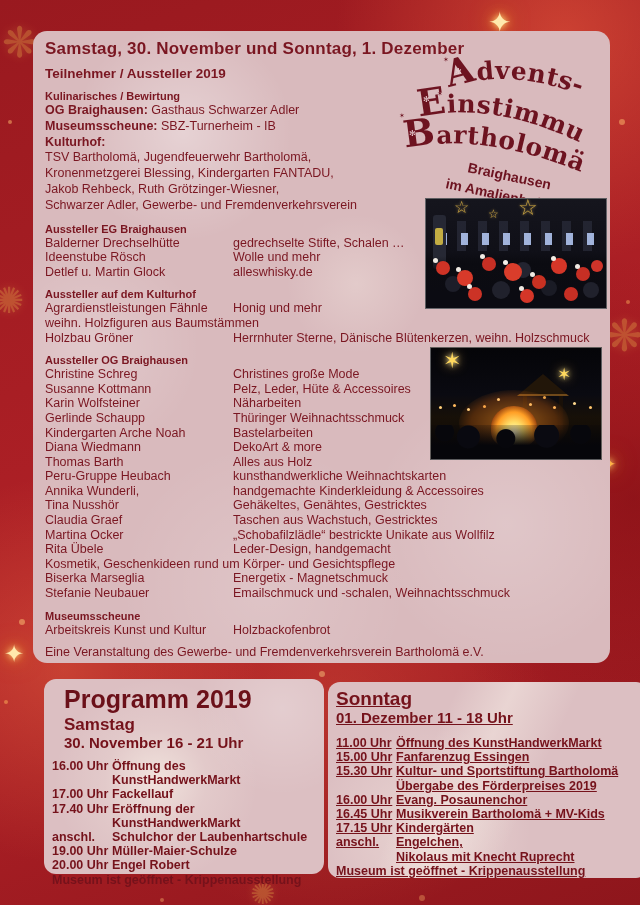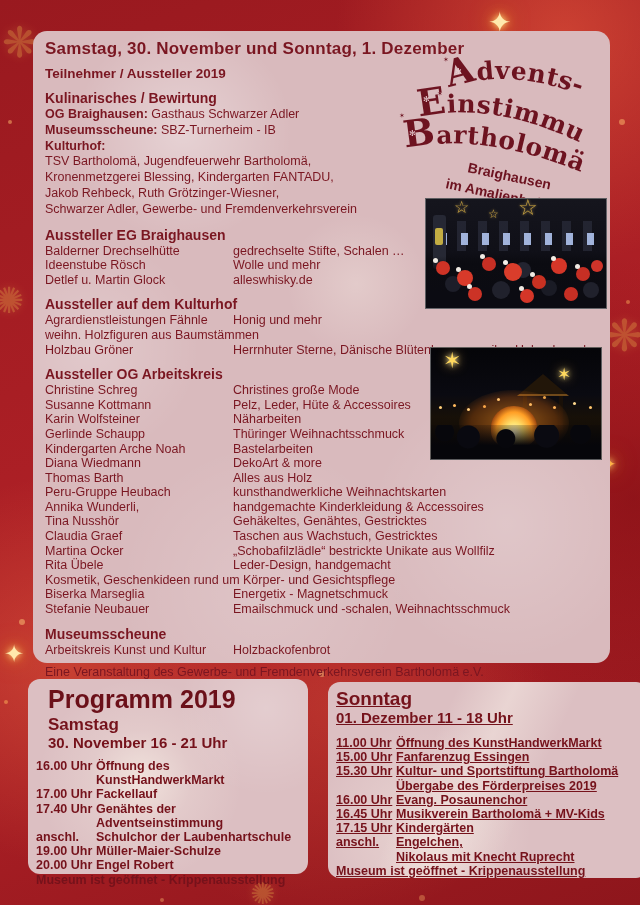--- a/index.html
+++ b/index.html
@@ -27,21 +27,21 @@
     background:
       radial-gradient(circle at 26% 16%, rgba(255,255,255,.35), transparent 16%),
       radial-gradient(circle at 10% 50%, rgba(255,255,255,.22), transparent 18%),
       radial-gradient(circle at 56% 40%, rgba(255,250,240,.26), transparent 14%),
       radial-gradient(circle at 82% 78%, rgba(255,255,255,.18), transparent 20%),
       radial-gradient(circle at 40% 88%, rgba(255,255,255,.15), transparent 22%),
       #d9babd;}
   .content{position:relative;padding:8px 10px 0 12px;color:#7a1621;}
   h1.title{margin:0;font-size:17px;font-weight:bold;letter-spacing:.2px;}
   .subtitle{margin-top:7px;font-size:13.5px;font-weight:bold;}
-  .sec-heading{margin:9px 0 1px 0;font-size:14px;font-weight:bold;}
+  .sec-heading{margin:9px 0 1px 0;font-size:11px;font-weight:bold;}
   .cline{font-size:12.5px;line-height:15.8px;max-width:420px;}
   .cline b{font-weight:bold;}
   .rows .row{display:grid;grid-template-columns:188px 1fr;font-size:12.5px;line-height:14.6px;}
   .rows .desc{white-space:nowrap;}
   .org-footer{margin-top:8px;font-size:12.5px;}
   
   .deco{position:absolute;left:360px;top:9px;width:215px;height:172px;}
   .deco text{fill:#6d1320;}
   .deco .w{font-family:"DejaVu Serif",serif;font-weight:bold;font-size:25px;letter-spacing:.5px;}
   .deco .init{font-size:37px;}
@@ -90,21 +90,21 @@
   .firecrowd{position:absolute;left:0;bottom:0;width:100%;height:34px;
     background:
       radial-gradient(circle at 8% 20%, #07070c 9px, transparent 10px),
       radial-gradient(circle at 22% 35%, #090910 11px, transparent 12px),
       radial-gradient(circle at 44% 40%, #07070c 9px, transparent 10px),
       radial-gradient(circle at 68% 30%, #0a0a11 12px, transparent 13px),
       radial-gradient(circle at 88% 25%, #07070c 10px, transparent 11px),
       linear-gradient(rgba(6,6,10,.2), #06060a 60%);}
   
   .prog{position:absolute;border-radius:12px;color:#75121b;background:#dcbfc2;}
-  .prog-left{left:28px;top:679px;width:280px;height:195px;padding:6px 8px 0 8px;box-sizing:border-box;
+  .prog-left{left:44px;top:679px;width:280px;height:195px;padding:6px 8px 0 8px;box-sizing:border-box;
     background:
       radial-gradient(circle at 40% 52%, rgba(255,250,238,.6), rgba(255,250,238,.18) 26%, transparent 52%),
       radial-gradient(circle at 85% 15%, rgba(255,255,255,.22), transparent 30%),#dcbfc2;}
   .prog-right{left:328px;top:682px;width:320px;height:196px;padding:6px 3px 0 8px;box-sizing:border-box;
     background:
       linear-gradient(115deg, transparent 32%, rgba(255,248,238,.38) 46%, transparent 62%),
       radial-gradient(circle at 30% 75%, rgba(255,250,238,.35), transparent 40%),#dcbfc2; text-decoration: underline;}
   .prog-title{font-size:25px;font-weight:bold;line-height:24px;margin:2px 0 5px 12px;color:#6b1019;}
   .day-head{font-size:17px;font-weight:bold;line-height:18px;margin-left:12px;}
   .day-date{font-size:15px;font-weight:bold;line-height:17px;margin:0 0 8px 12px;}
@@ -173,21 +173,21 @@
           </div>
           <div class="row">
             <span class="desc">weihn. Holzfiguren aus Baumstämmen</span>
           </div>
           <div class="row">
             <span class="name">Holzbau Gröner</span>
             <span class="desc">Herrnhuter Sterne, Dänische Blütenkerzen, weihn. Holzschmuck</span>
           </div>
         </div>
 
-      <div class="sec-heading">Aussteller OG Arbeitskreis</div>
+      <div class="sec-heading">Aussteller OG Braighausen</div>
       <div class="rows">
 
       <div class="row">
             <span class="name">Christine Schreg</span>
             <span class="desc">Christines große Mode</span>
           </div>
           <div class="row">
             <span class="name">Susanne Kottmann</span>
             <span class="desc">Pelz, Leder, Hüte &amp; Accessoires</span>
           </div>
@@ -322,21 +322,21 @@
           <span class="ptext"><span>Öffnung des KunstHandwerkMarkt</span></span>
         </div>
 
         <div class="pitem">
           <span class="ptime">17.00 Uhr</span>
           <span class="ptext"><span>Fackellauf</span></span>
         </div>
 
         <div class="pitem">
           <span class="ptime">17.40 Uhr</span>
-          <span class="ptext"><span>Genähtes der Adventseinstimmung</span></span>
+          <span class="ptext"><span>Eröffnung der KunstHandwerkMarkt</span></span>
         </div>
 
         <div class="pitem">
           <span class="ptime">anschl.</span>
           <span class="ptext"><span>Schulchor der Laubenhartschule</span></span>
         </div>
 
         <div class="pitem">
           <span class="ptime">19.00 Uhr</span>
           <span class="ptext"><span>Müller-Maier-Schulze</span></span>

